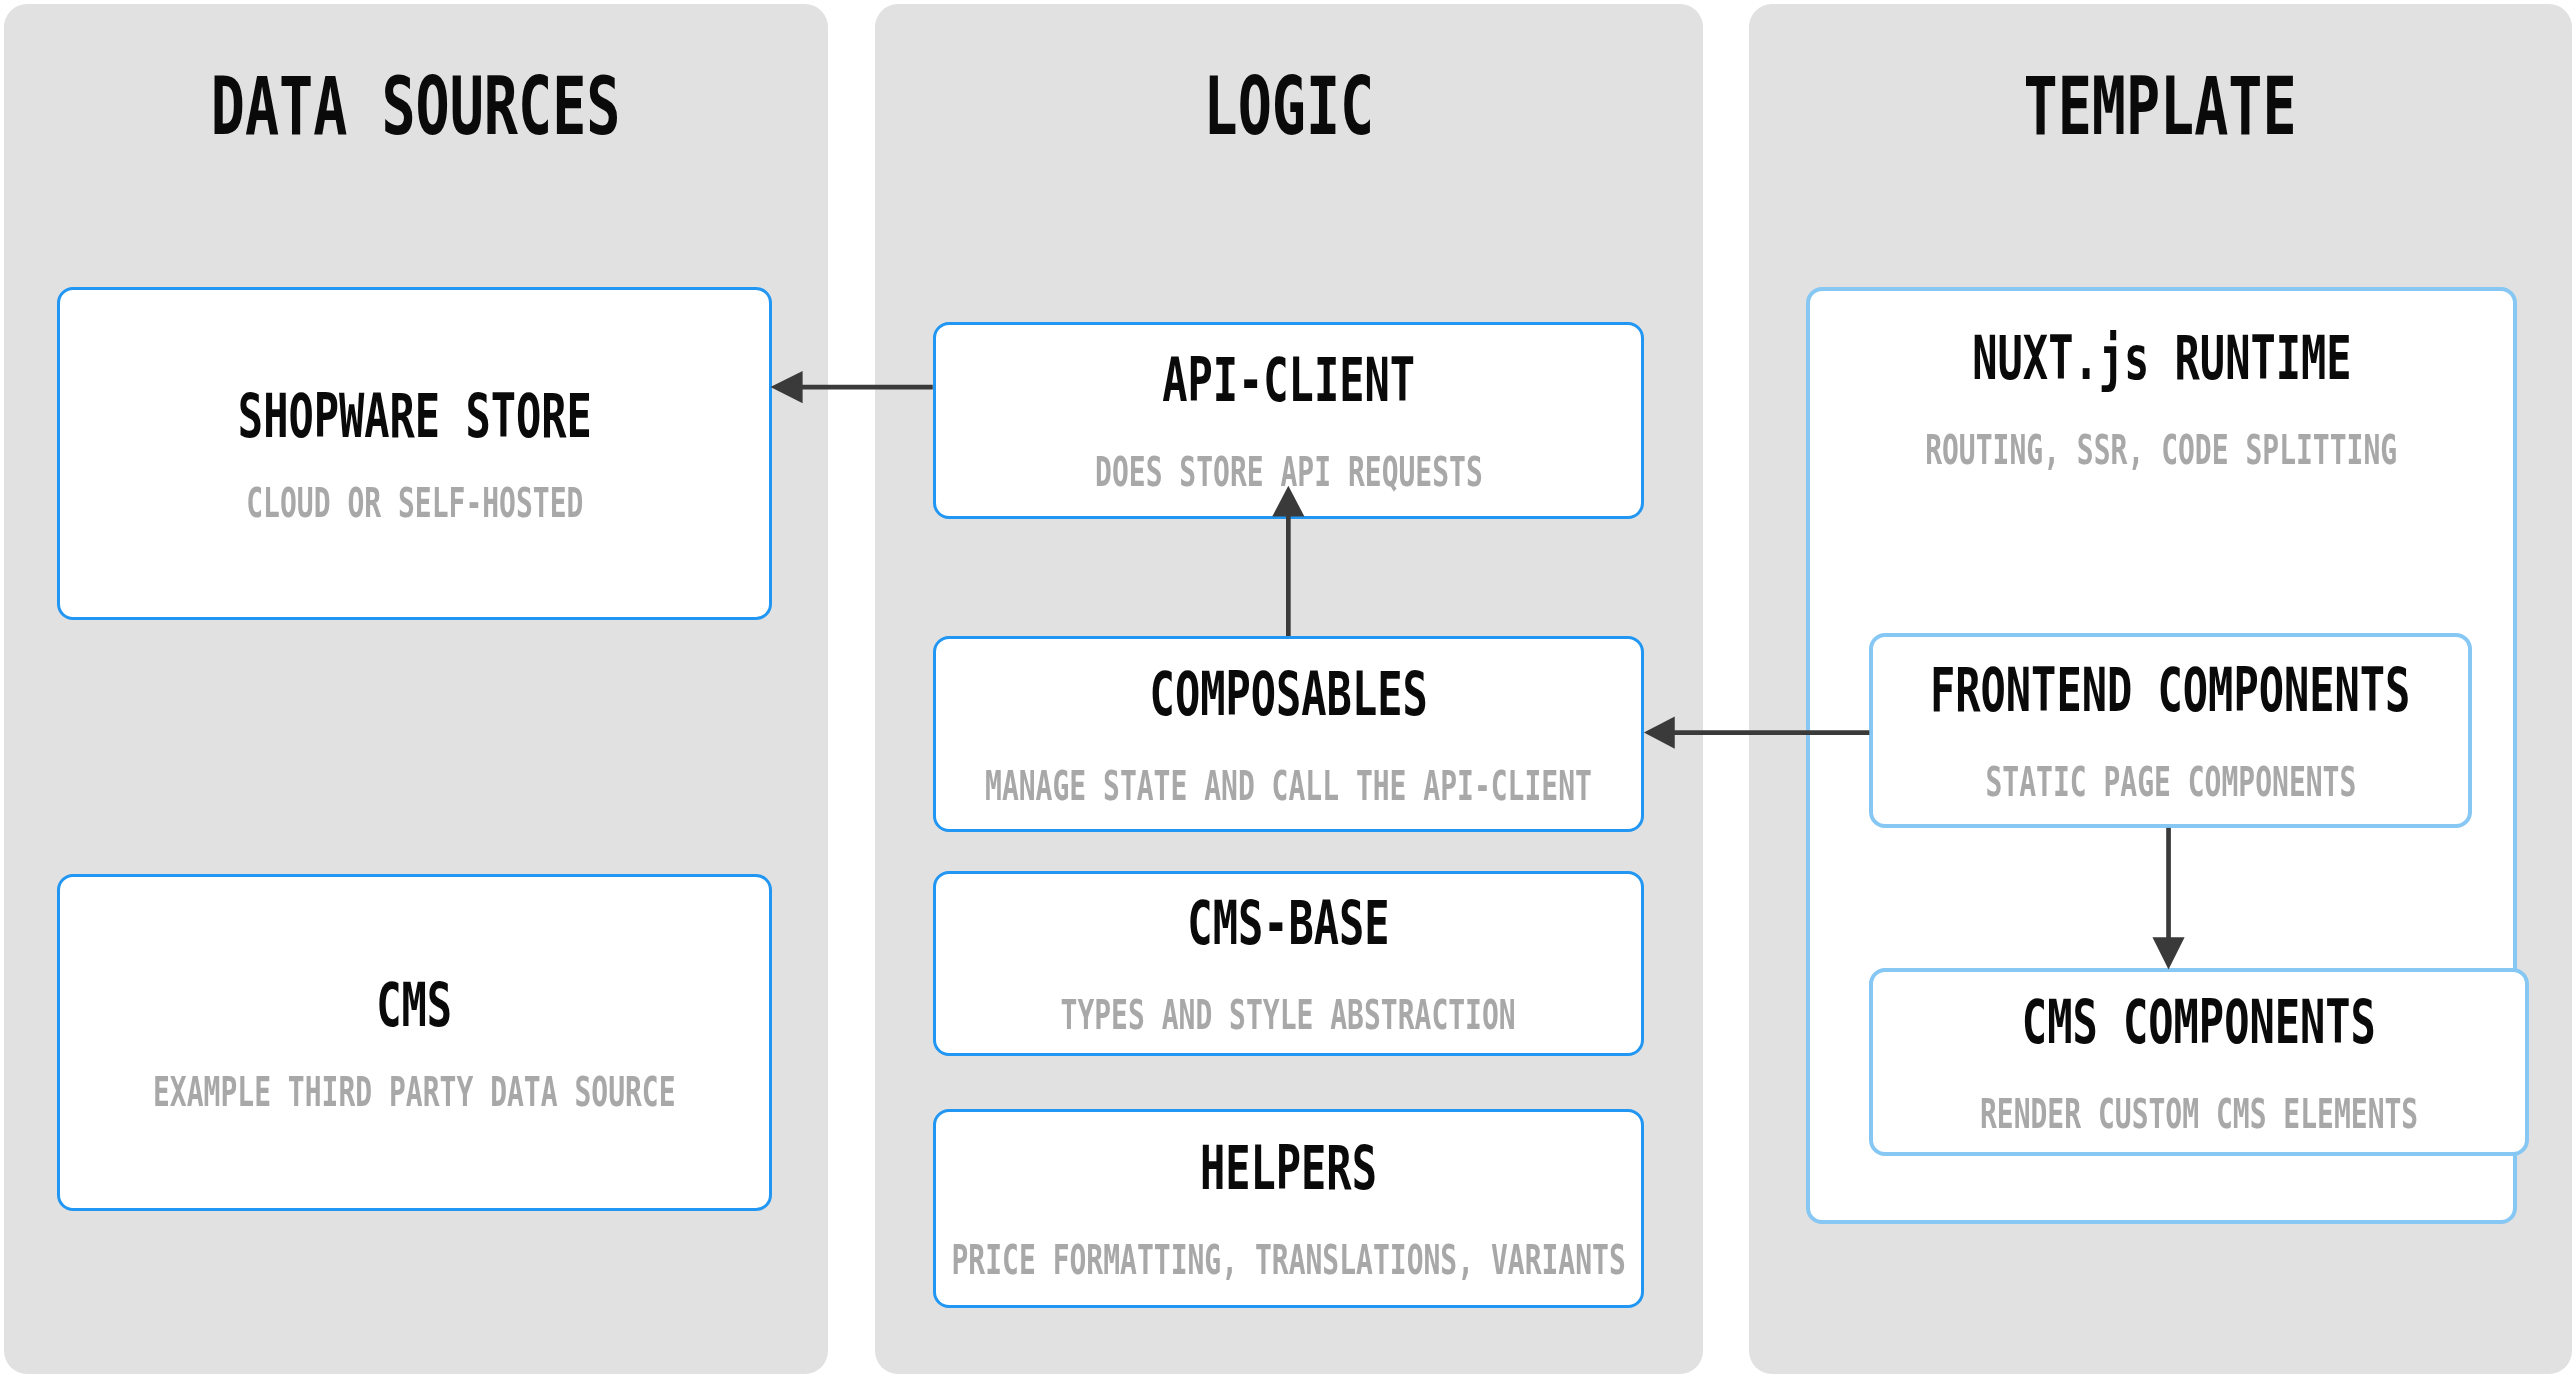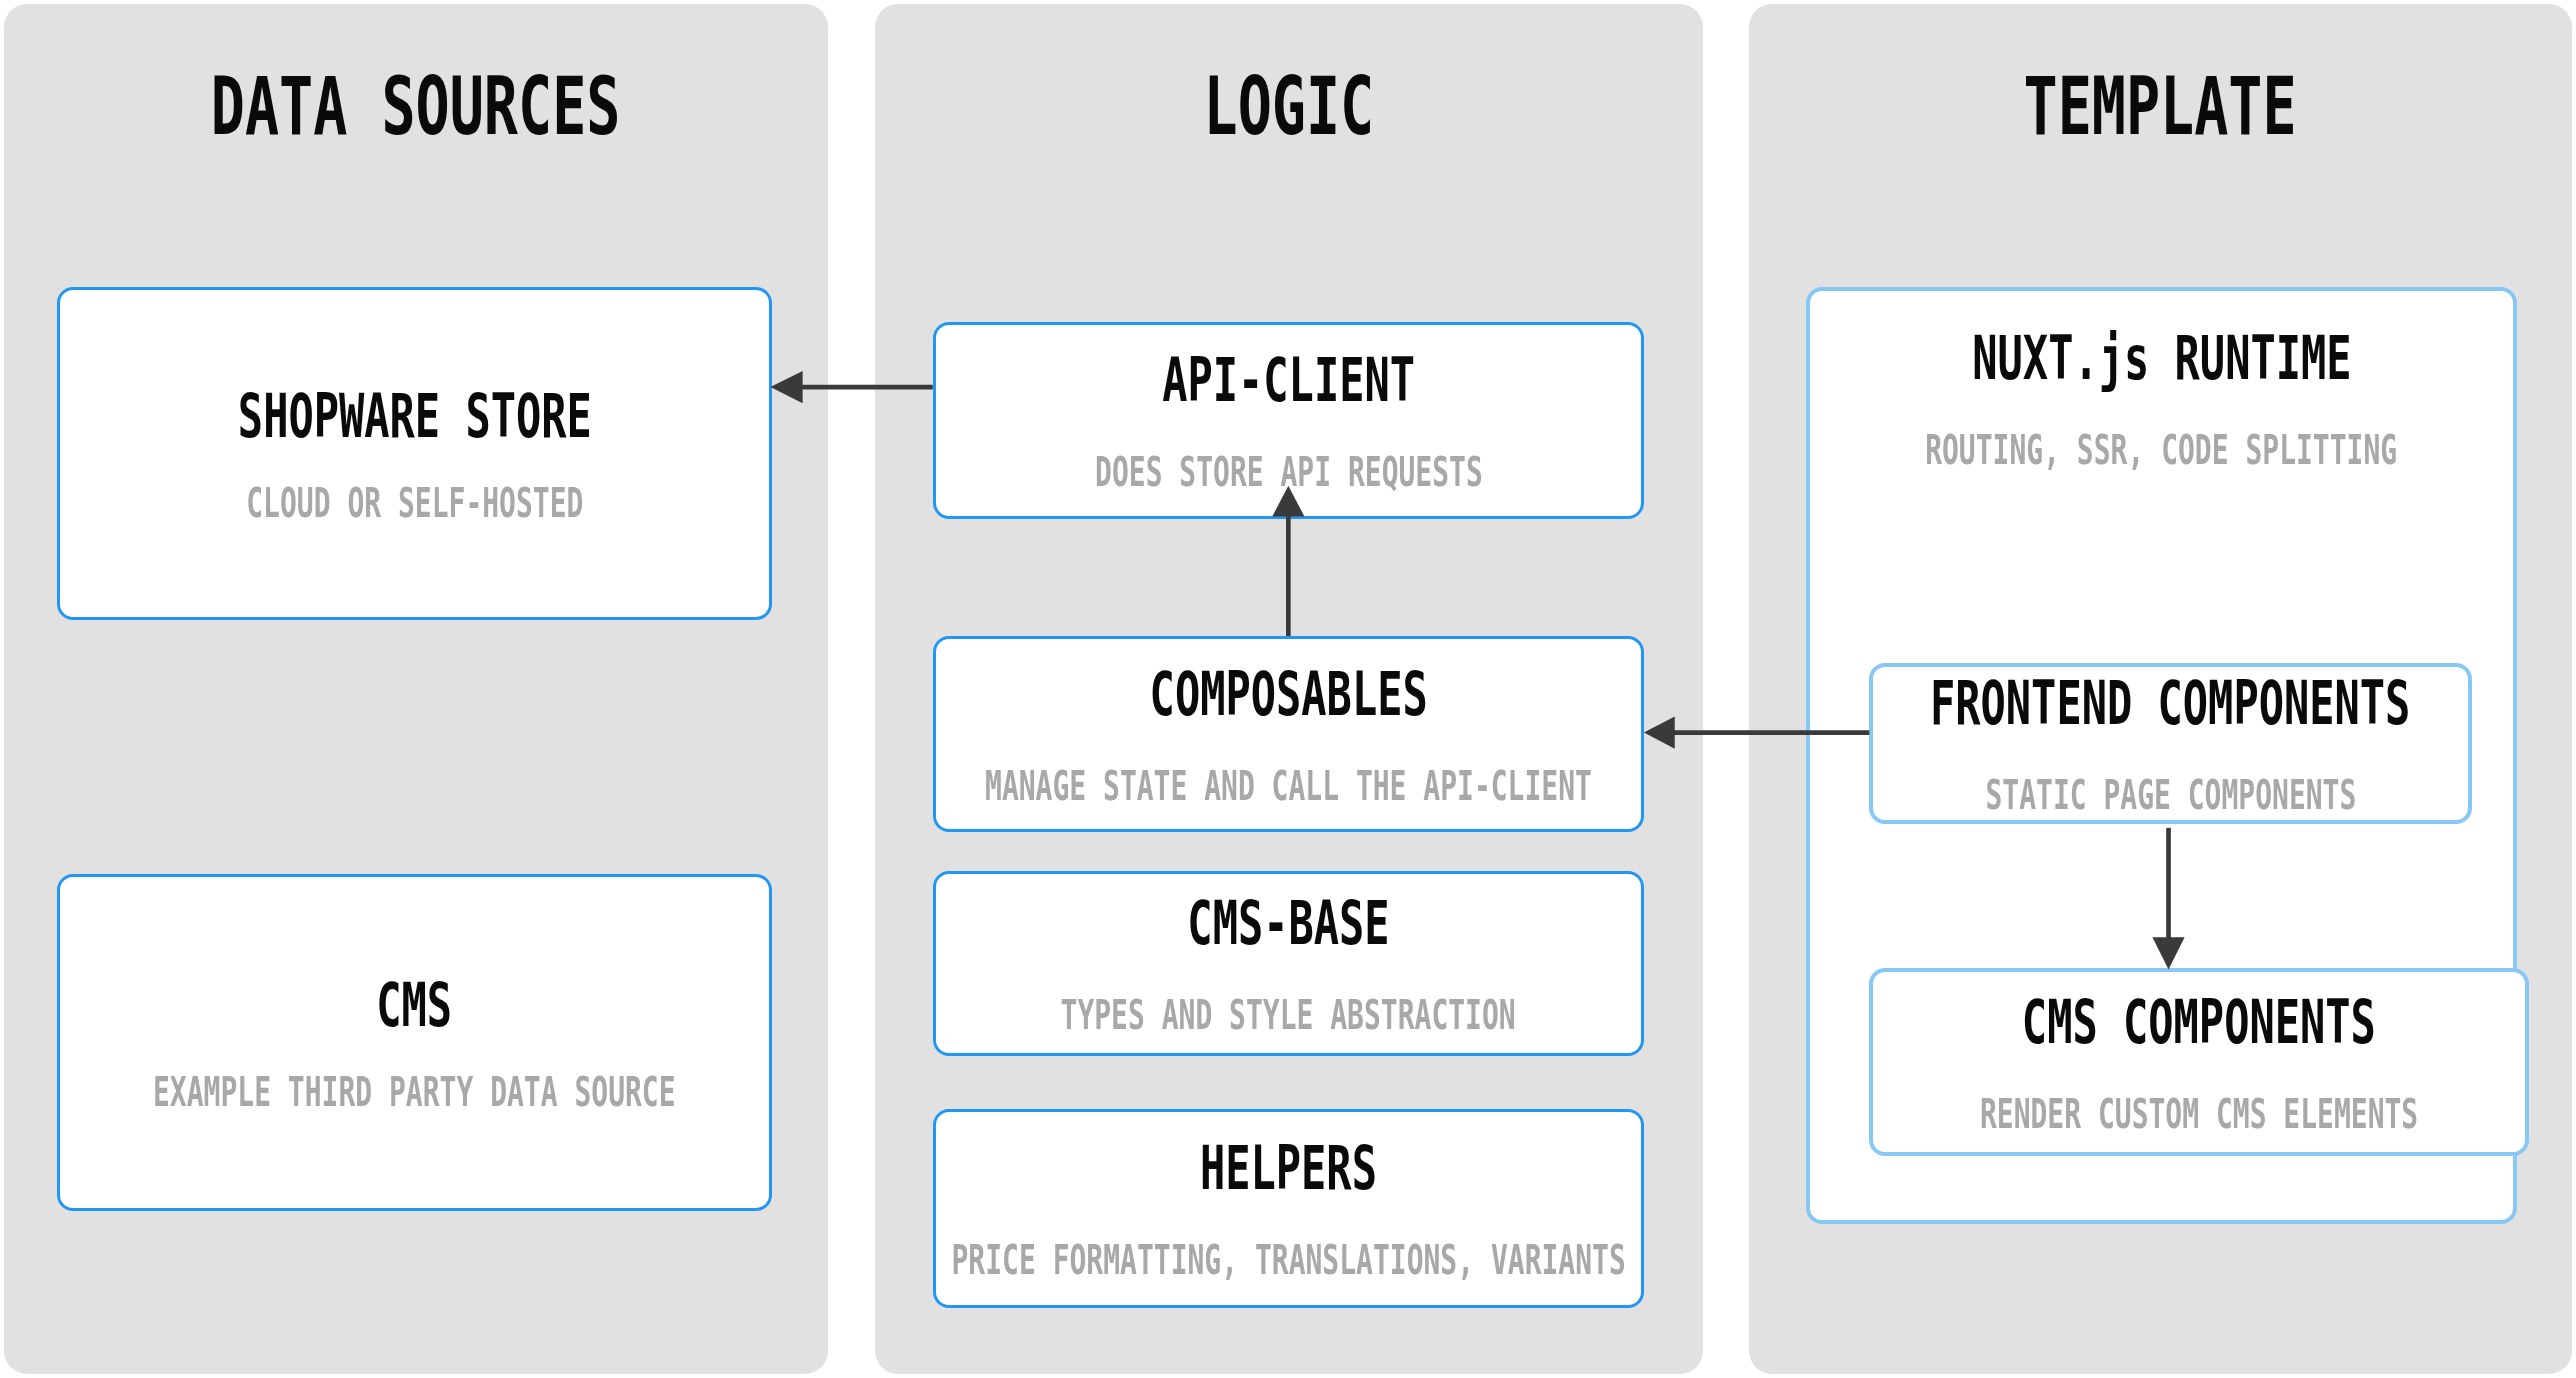--- a/index.html
+++ b/index.html
@@ -65,21 +65,21 @@
   }
 
   
   .b-shopware{left:57px;top:287px;width:715px;height:333px;}
   .b-cms{left:57px;top:874px;width:715px;height:337px;}
   .b-api{left:933px;top:287px;width:711px;height:197px;margin-top:35px;}
   .b-composables{left:933px;top:636px;width:711px;height:196px;}
   .b-cmsbase{left:933px;top:871px;width:711px;height:185px;}
   .b-helpers{left:933px;top:1109px;width:711px;height:199px;}
   .b-nuxt{left:1806px;top:287px;width:711px;height:937px;}
-  .b-frontend{left:1869px;top:633px;width:603px;height:161px;margin-top:30px;}
+  .b-frontend{left:1869px;top:633px;width:603px;height:195px;}
   .b-cmscomp{left:1869px;top:968px;width:660px;height:188px;}
 
   .arrows{position:absolute;left:0;top:0;width:2576px;height:1378px;pointer-events:none;}
   .arrows line{stroke:var(--arrow-c);stroke-width:7;}
   .arrows polygon{fill:var(--arrow-c);}
 </style>
 </head>
 <body>
 
 <div class="canvas">

